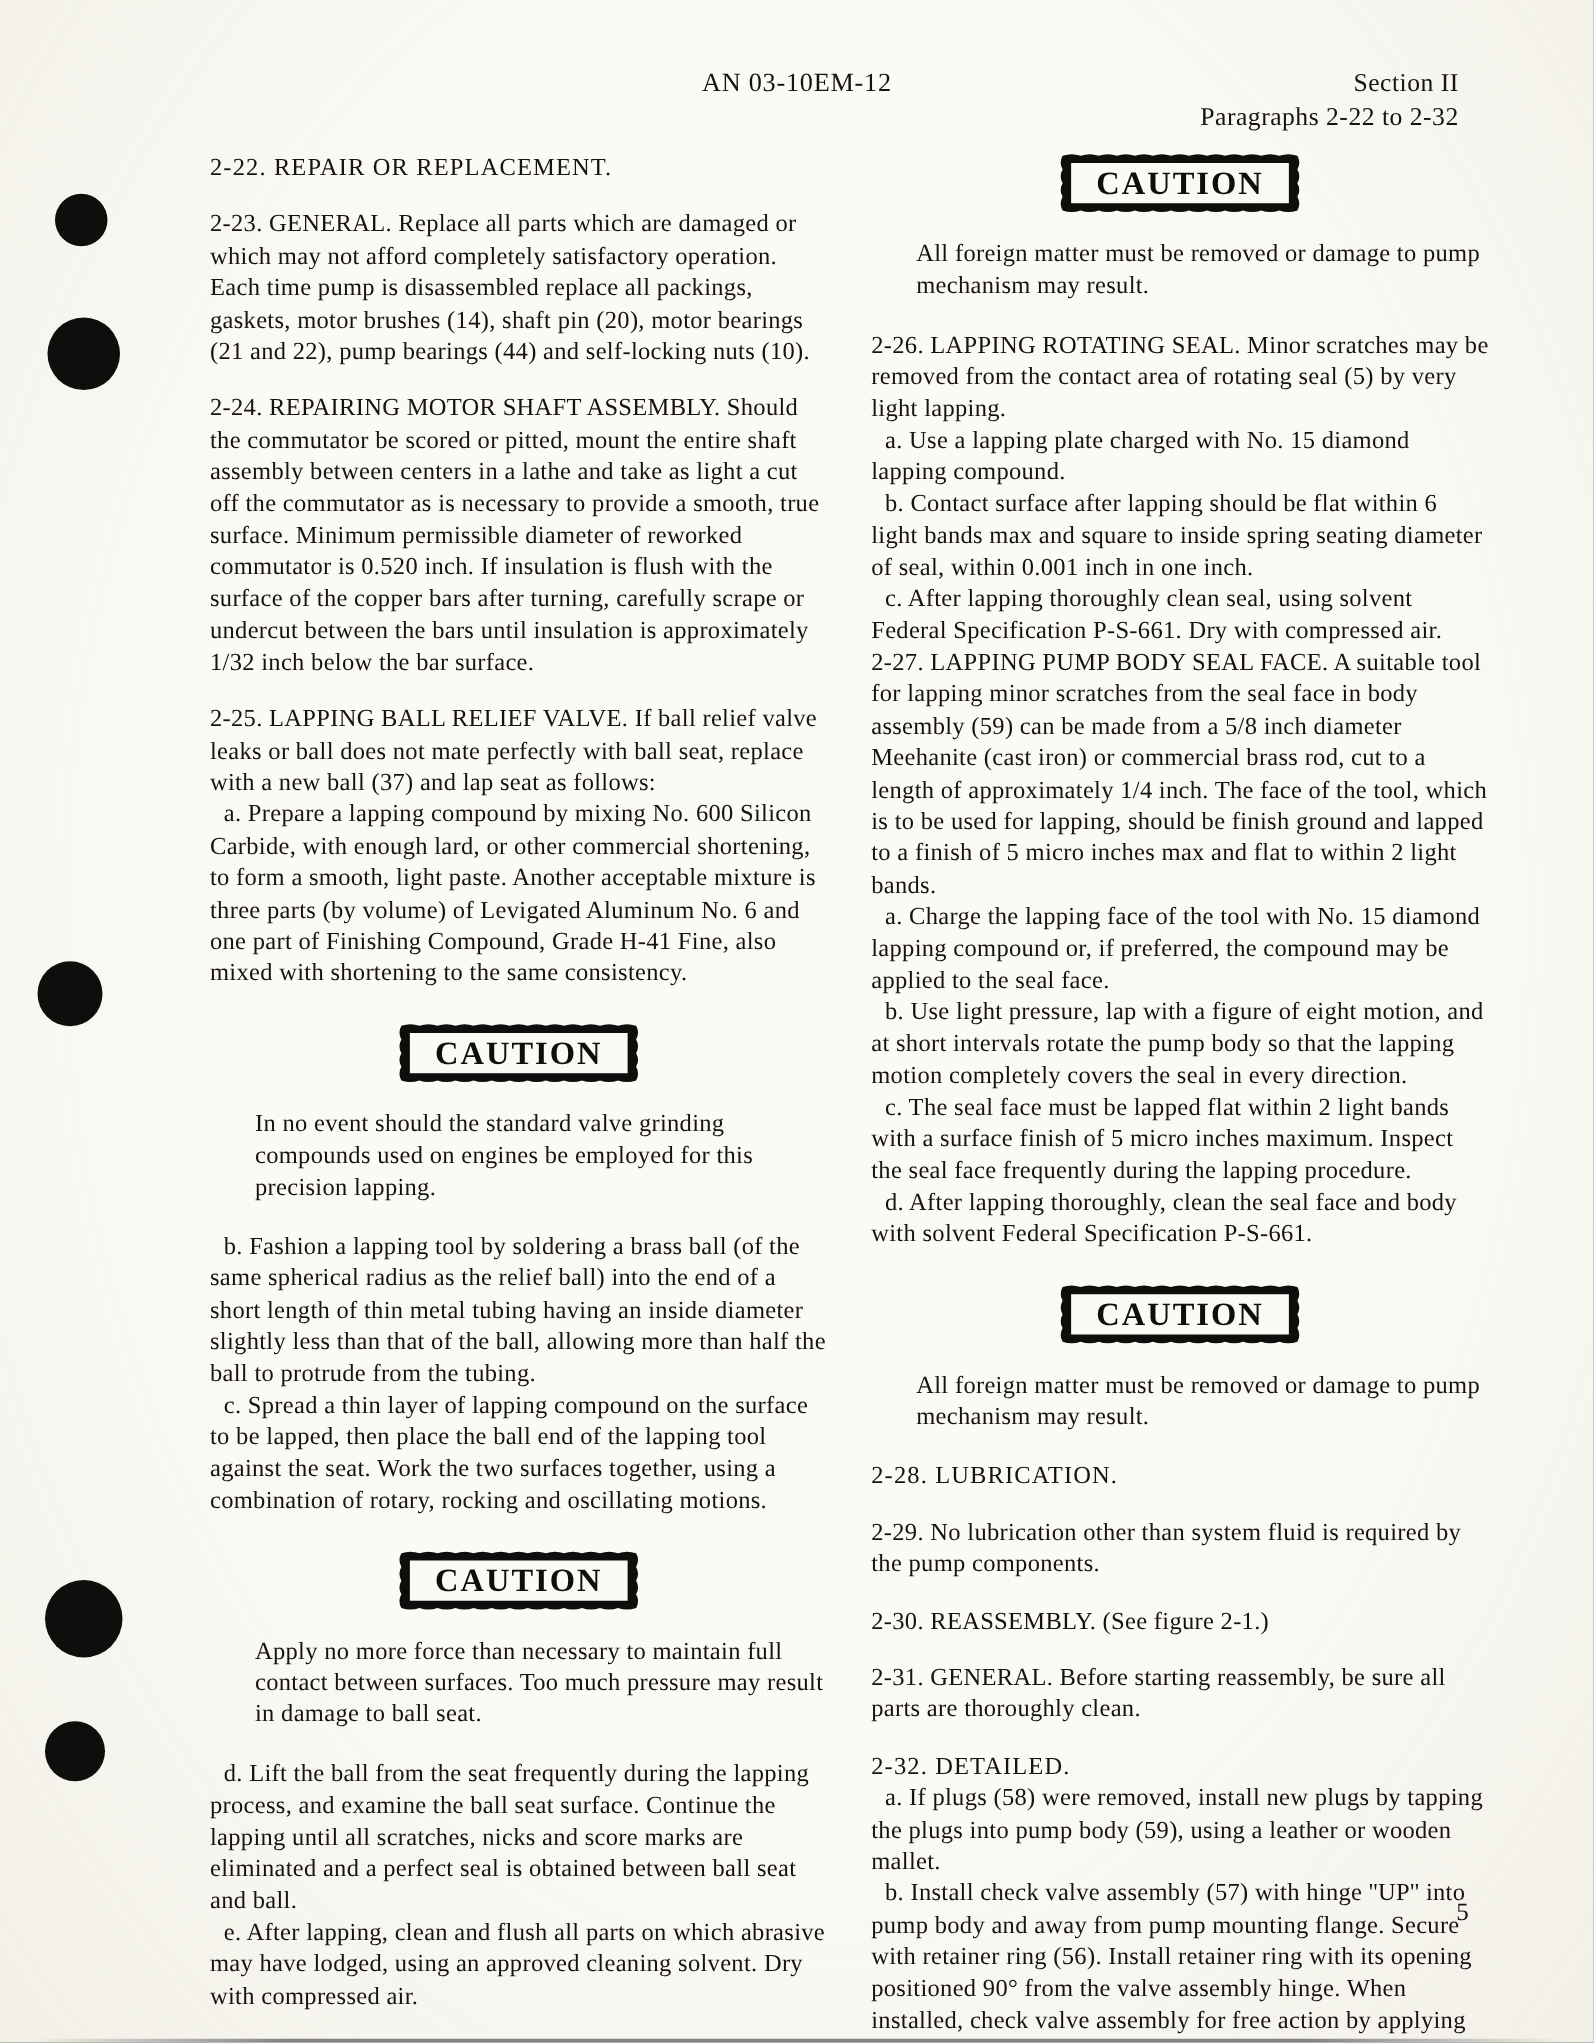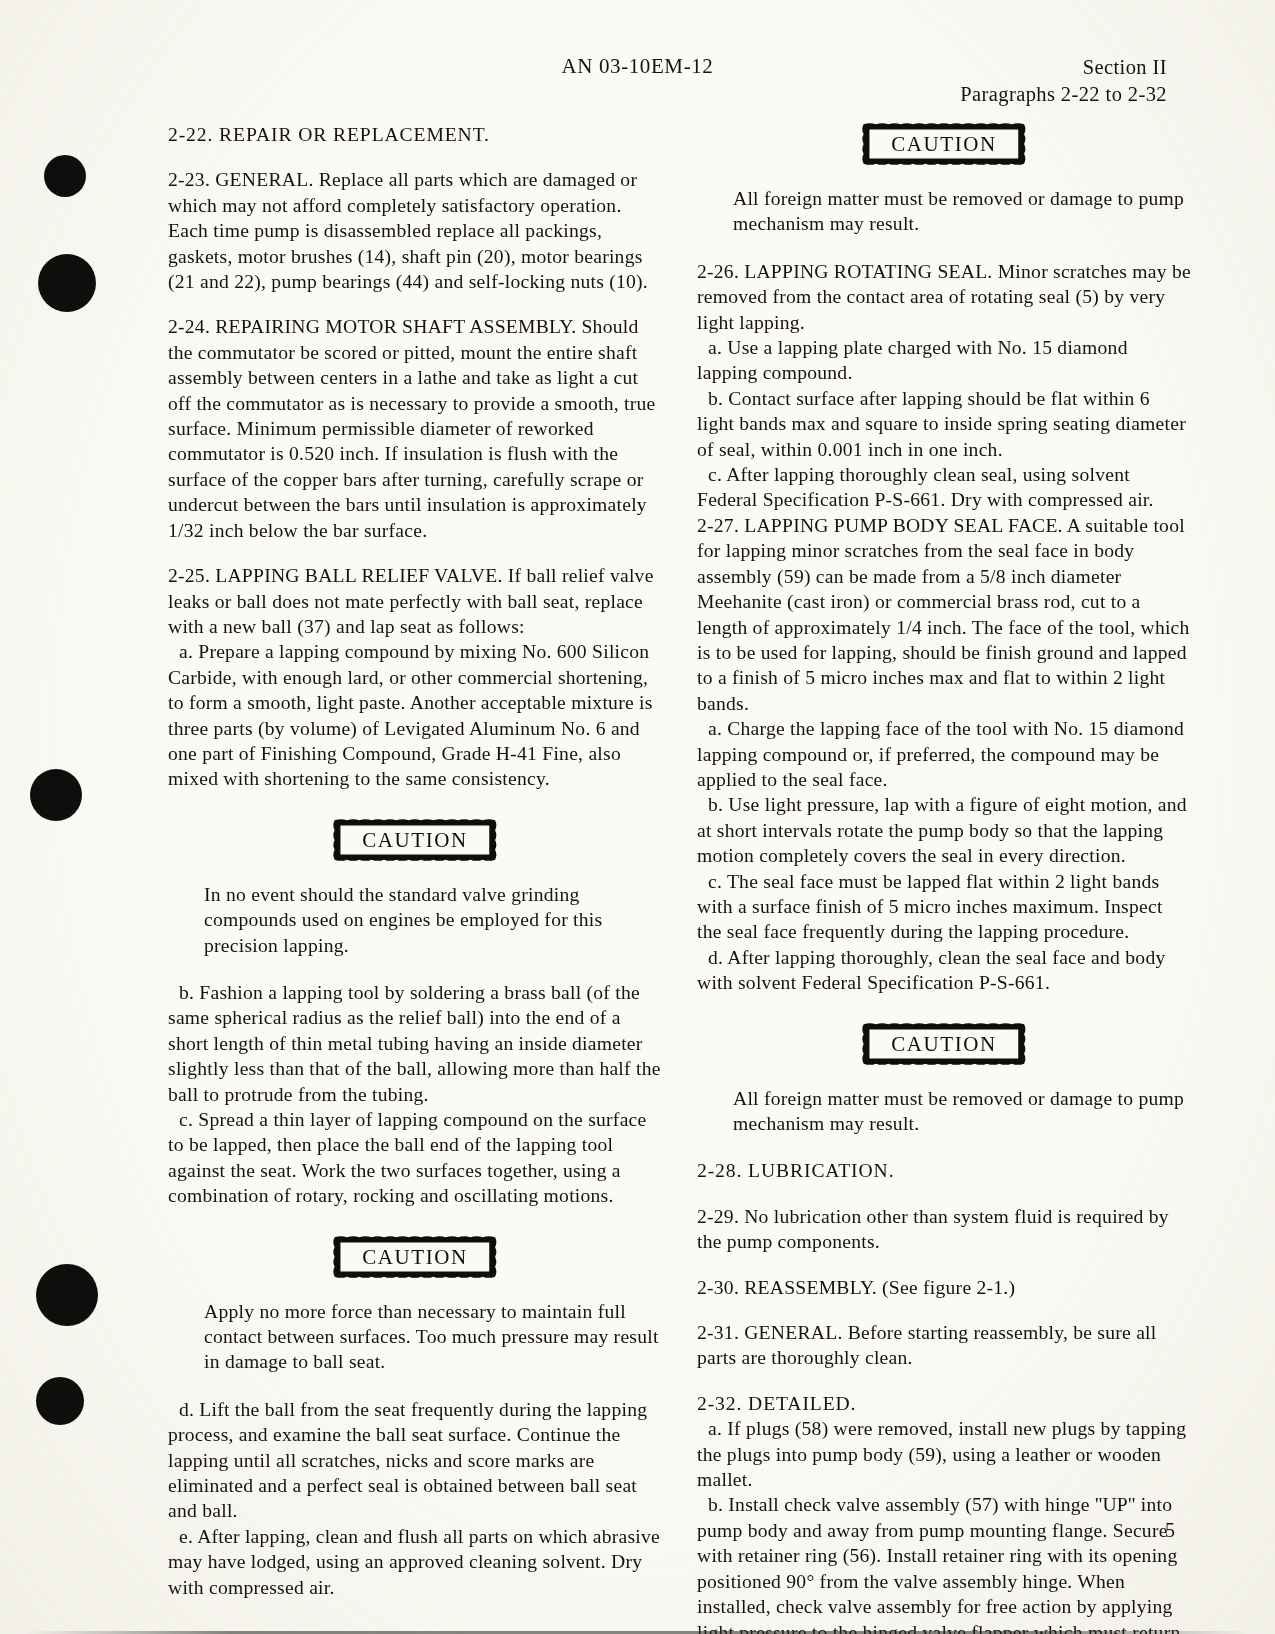--- a/index.html
+++ b/index.html
@@ -98,23 +98,23 @@
   
   .caution-wrap {
     display: flex;
     justify-content: center;
     margin: 26px 0 20px 0;
   }
   .caution-box {
     position: relative;
     display: inline-block;
     padding: 12px 30px 11px 30px;
-    font-size: 21px;
+    font-size: 26px;
     letter-spacing: 1.6px;
-    font-weight: normal;
+    font-weight: bold;
     color: #100e0c;
     line-height: 1;
   }
   .caution-box svg {
     position: absolute;
     inset: 0;
     width: 100%;
     height: 100%;
     display: block;
   }

